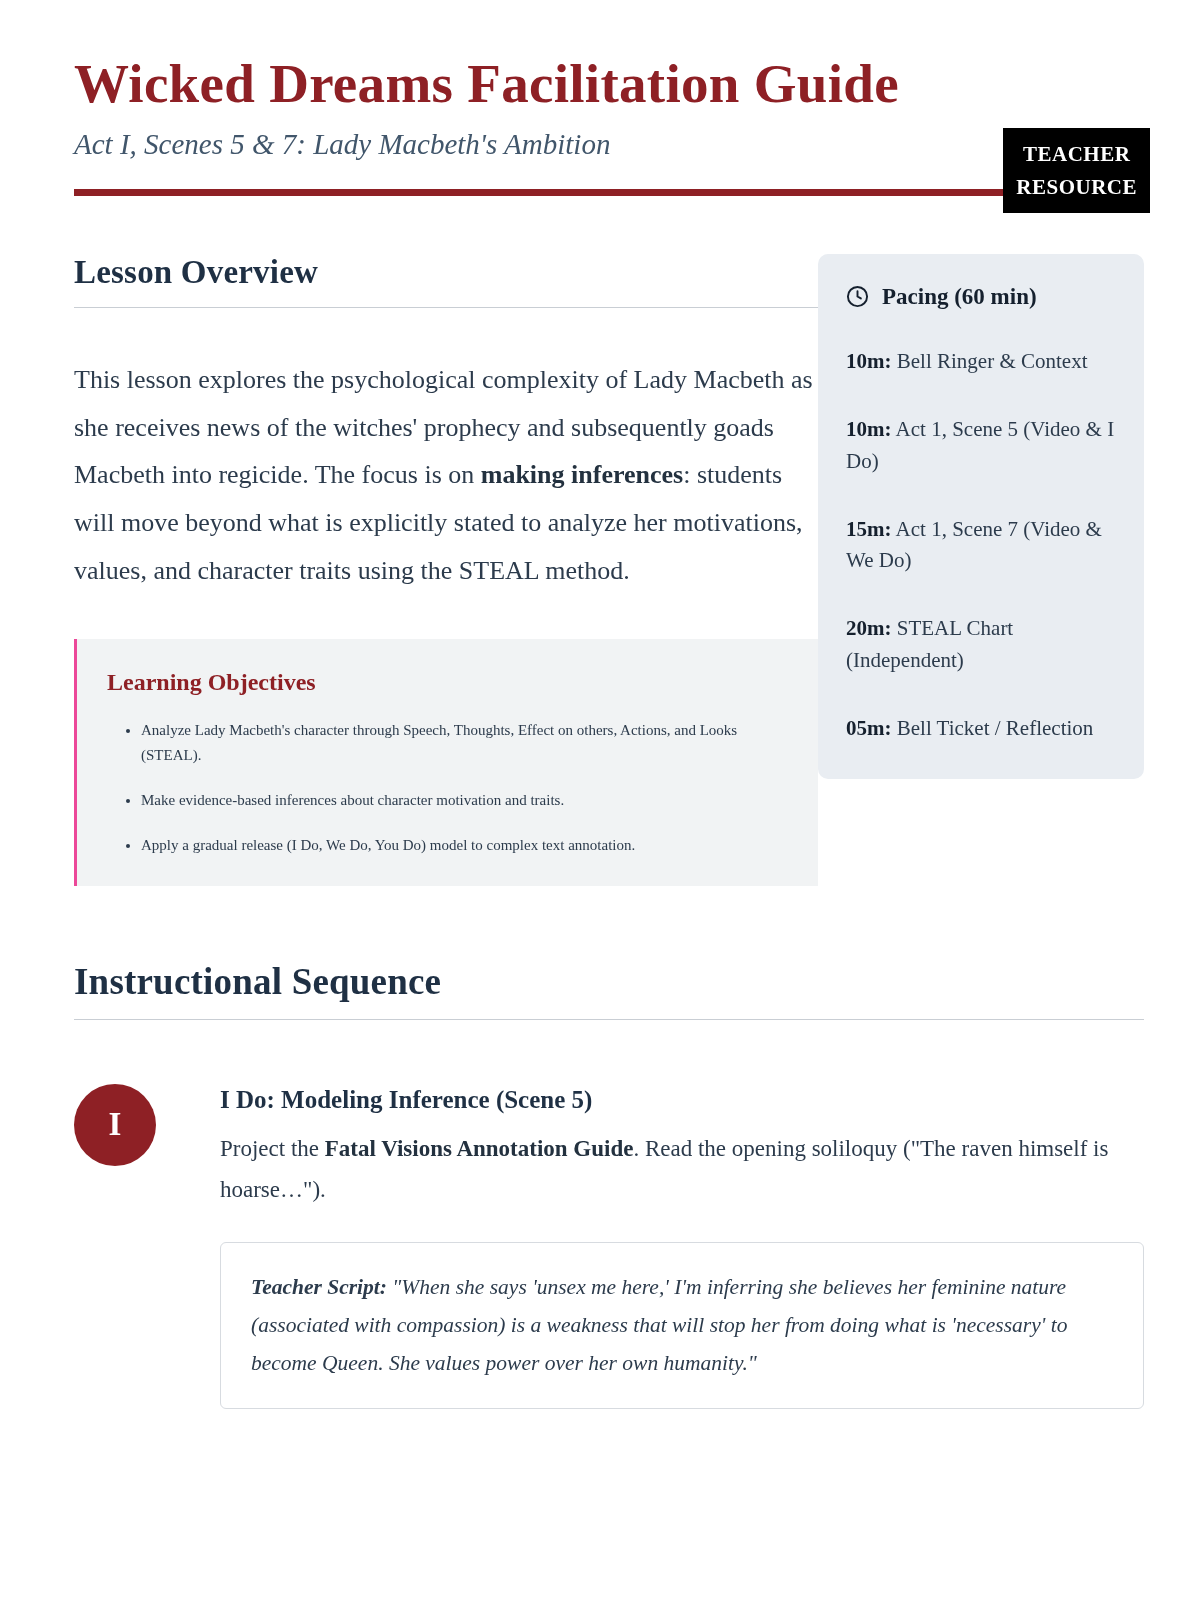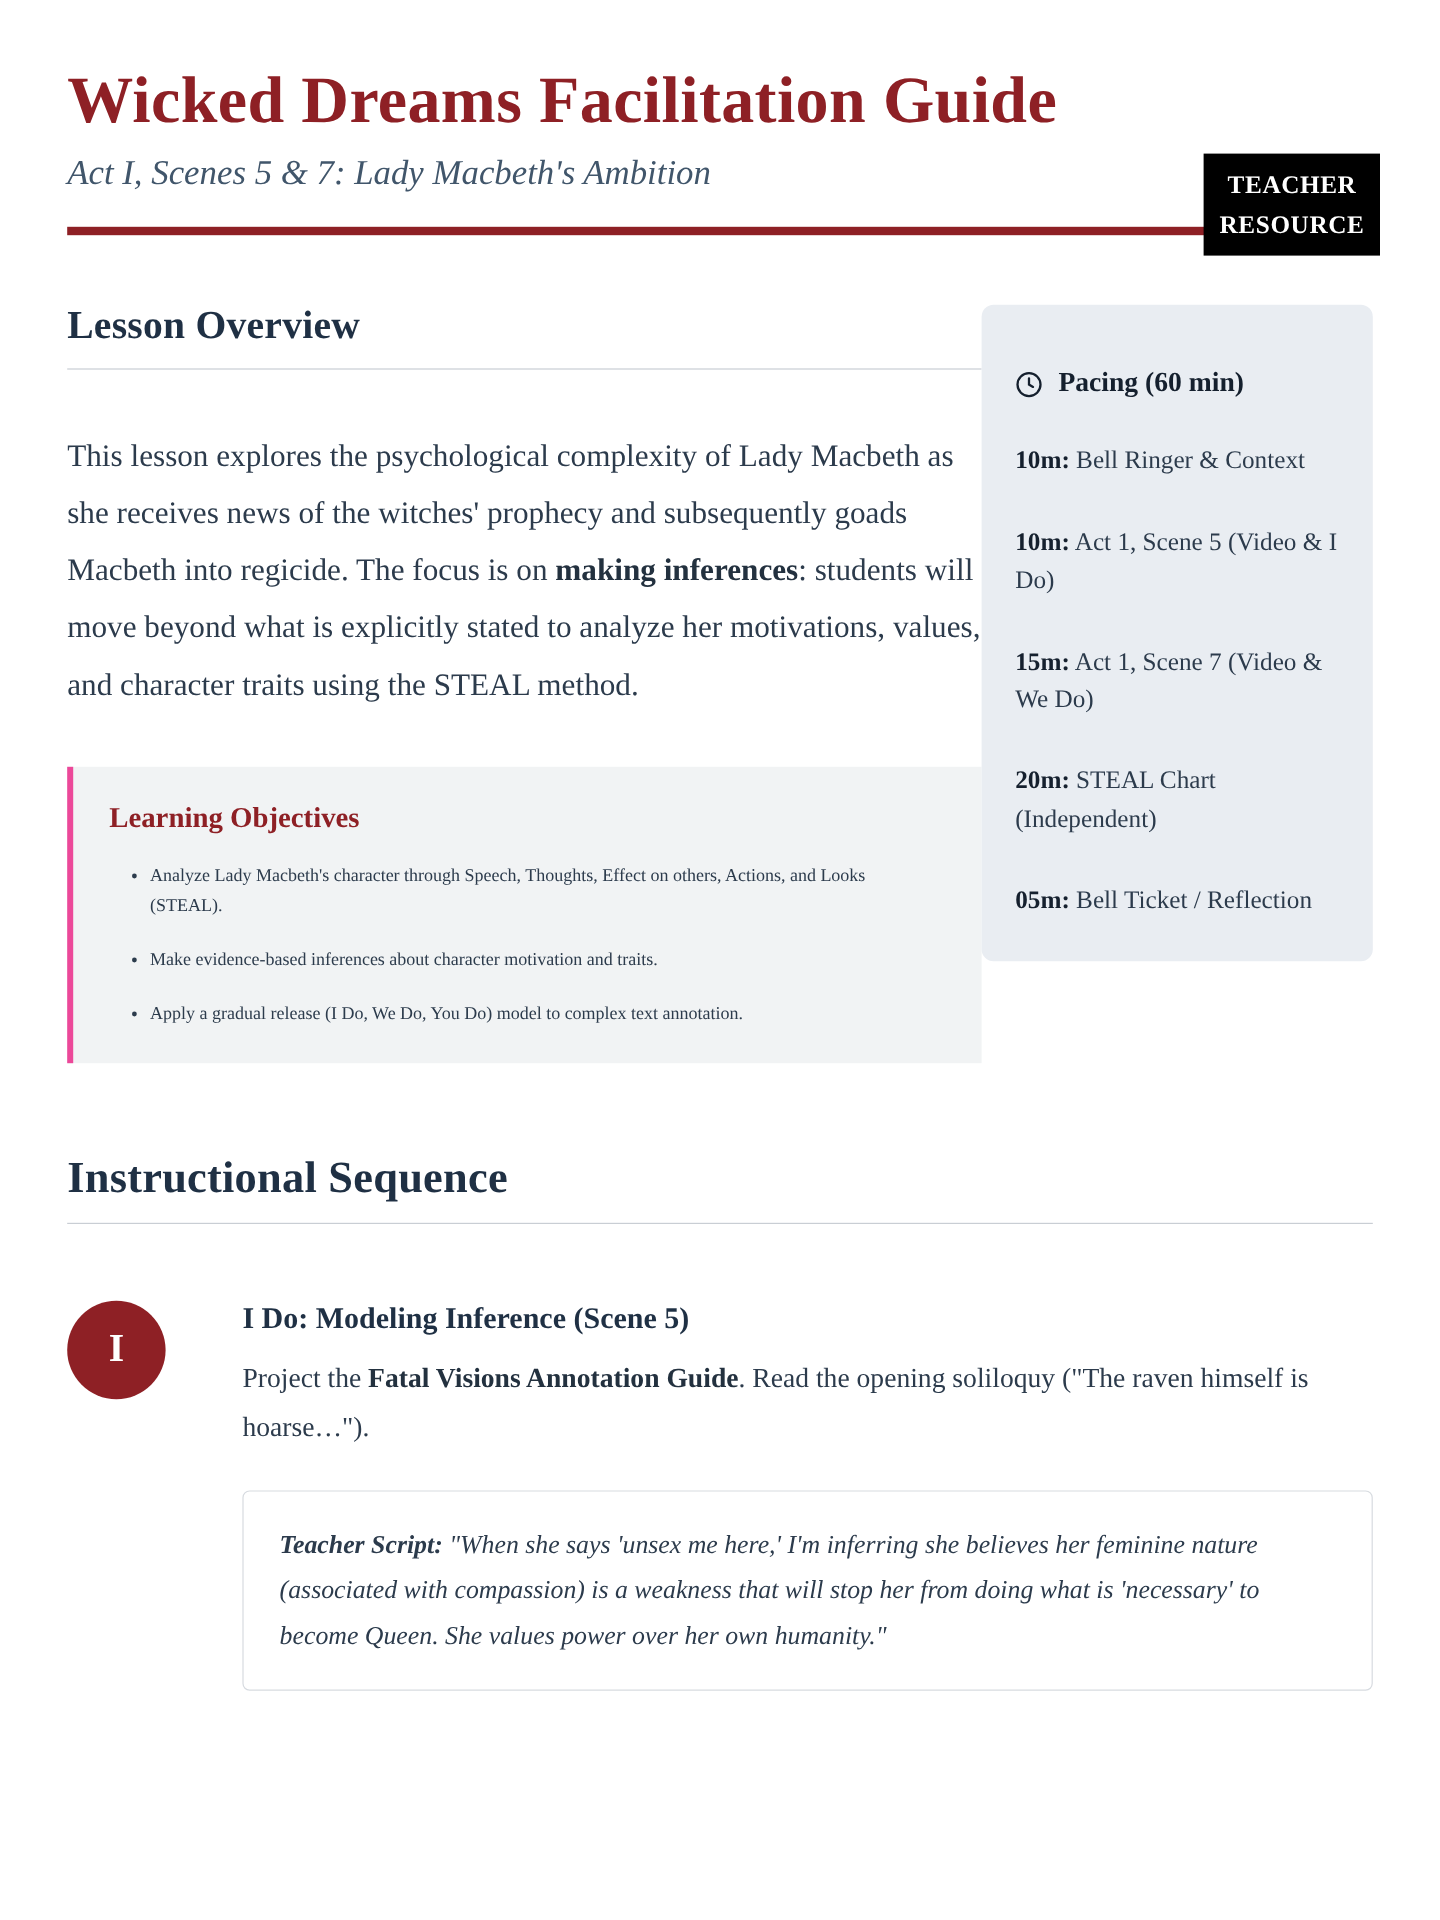--- a/index.html
+++ b/index.html
@@ -2,21 +2,21 @@
 <html><head>
 <meta charset="utf-8">
 <style>
   * { margin: 0; padding: 0; box-sizing: border-box; }
   body {
     width: 1200px; height: 1600px; overflow: hidden;
     background: #ffffff;
     font-family: "Liberation Serif", "DejaVu Serif", serif;
     color: #2c3b4c;
   }
-  .page { padding: 52px 56px 0 56px; position: relative; }
+  .page { padding: 52px 56px 0 74px; position: relative; }
 
   
   .header { position: relative; }
   .title {
     font-size: 55px; font-weight: 700; color: #8e2025;
     line-height: 1.16; max-width: 830px; letter-spacing: 0.3px;
   }
   .subtitle {
     margin-top: 12px; font-size: 29px; font-style: italic; color: #41566b;
   }
@@ -38,33 +38,33 @@
   .section-heading {
     font-size: 33px; font-weight: 700; color: #1f3044;
     padding-bottom: 16px; border-bottom: 1px solid #c9ced4;
     letter-spacing: 0.2px;
   }
   .overview-p { margin-top: 48px; font-size: 26px; line-height: 1.84; }
   .overview-p strong { color: #23313f; }
 
   .objectives {
     margin-top: 44px; background: #f1f3f4;
-    border-left: 5px solid #ec4899; padding: 30px 34px 28px 30px;
+    border-left: 3px solid #ec4899; padding: 30px 34px 28px 30px;
   }
   .objectives-title { color: #8e2025; font-size: 24px; font-weight: 700; margin-bottom: 22px; }
   .objectives ul { padding-left: 34px; }
   .objectives li { font-size: 15px; line-height: 1.66; margin-bottom: 20px; }
   .objectives li:last-child { margin-bottom: 0; }
 
   
   .pacing {
     width: 326px; flex-shrink: 0; background: #e9edf2;
     border-radius: 10px; padding: 30px 28px 34px 28px;
   }
-  .pacing-head { display: flex; align-items: flex-end; gap: 13px; font-size: 23px; font-weight: 700; color: #15202e; margin-top: 22px; }
+  .pacing-head { display: flex; align-items: center; gap: 13px; font-size: 23px; font-weight: 700; color: #15202e; }
   .pacing-item { margin-top: 36px; font-size: 21px; line-height: 1.52; color: #2c3b4c; }
   .pacing-item b { color: #15202e; }
 
   
   .sequence { margin-top: 74px; }
   .sequence .section-heading { font-size: 37px; }
   .step { display: flex; margin-top: 64px; }
   .step-marker {
     width: 82px; height: 82px; border-radius: 50%;
     background: #8e2025; color: #ffffff; font-size: 33px; font-weight: 700;

